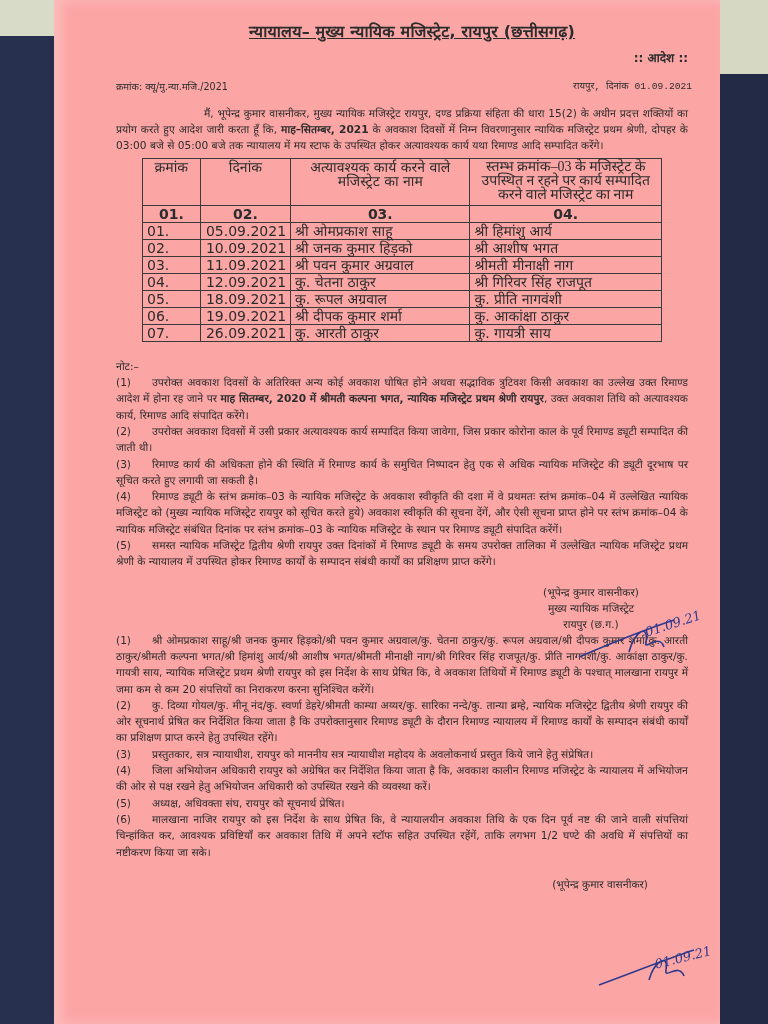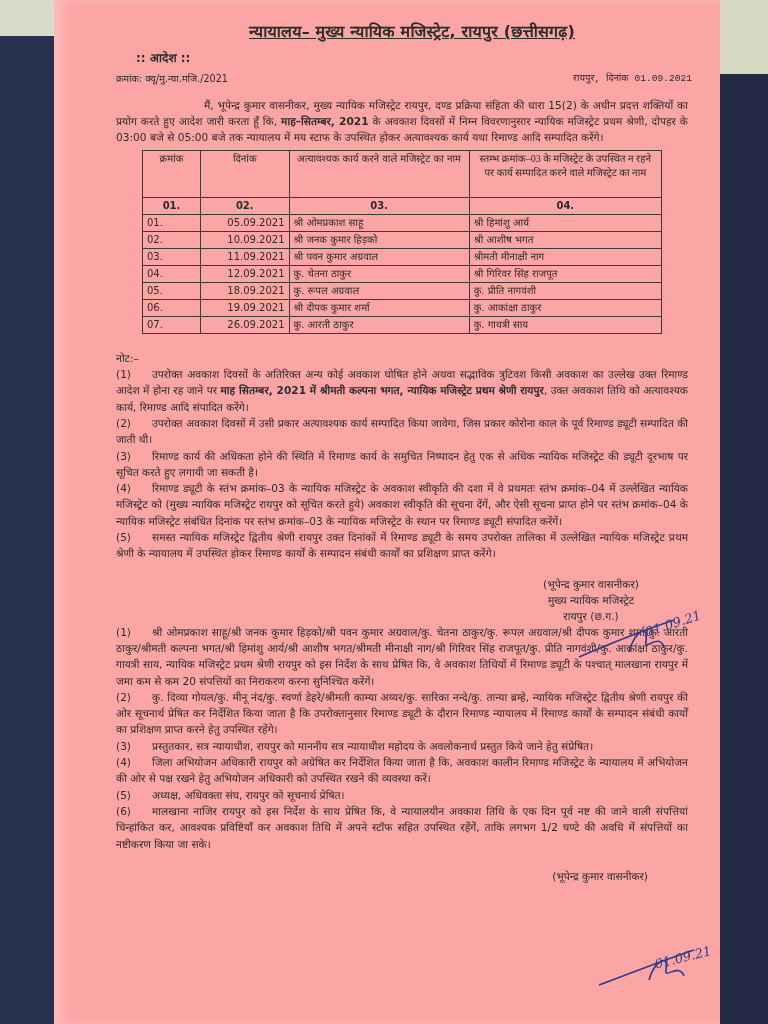--- a/index.html
+++ b/index.html
@@ -31,29 +31,29 @@
       color:#2c2c2c;
     }
     .page {
       position:absolute; left:62px; top:24px; width:572px;
       font-size:10.6px; line-height:16.3px;
     }
     .title {
       text-align:center; font-size:16px; font-weight:bold; text-decoration:underline;
       margin:0 0 10px 20px; letter-spacing:0.2px;
     }
-    .order-head { text-align:left; font-size:12px; font-weight:bold; margin-bottom:4px; margin-left:20px; }
+    .order-head { text-align:right; font-size:12px; font-weight:bold; margin-bottom:12px; margin-left:20px; }
     .ref-row { display:flex; justify-content:space-between; font-size:9.6px; margin-bottom:10px; }
     .ref-row span:last-child { margin-right:-4px;font-family:Liberation Mono, monospace; }
     .para { text-align:justify; margin:0; }
     .indent { text-indent:88px; }
     b { font-weight:bold; }
     table.duty {
       border-collapse:collapse; margin:4px 0 2px 26px; width:520px;
-      font-size:10px; line-height:14px;
+      font-size:14px; line-height:14px;
     }
     table.duty td, table.duty th {
       border:1px solid #3a3a3a; padding:1px 4px; vertical-align:top; font-weight:normal;
     }
     table.duty th { text-align:center; height:44px; }
     table.duty tr.num td { text-align:center; font-weight:bold; }
     .c1 { width:48px; } .c2 { width:78px; text-align:right; } .c3 { width:168px; } .c4 { width:180px;font-family:Liberation Serif, serif; }
     .note-label { margin-top:16px; }
     .item { text-align:justify; margin:0; }
     .item .n { display:inline-block; width:36px; }
@@ -138,21 +138,21 @@
         <tr>
             <td>07.</td>
             <td class="c2">26.09.2021</td>
             <td>कु. आरती ठाकुर</td>
             <td>कु. गायत्री साय</td>
           </tr>
       </tbody>
     </table>
 
     <div class="note-label">नोट:–</div>
-    <p class="item"><span class="n">(1)</span><span>उपरोक्त अवकाश दिवसों के अतिरिक्त अन्य कोई अवकाश घोषित होने अथवा सद्भाविक त्रुटिवश किसी अवकाश का उल्लेख उक्त रिमाण्ड आदेश में होना रह जाने पर </span><b>माह सितम्बर, 2021 में श्रीमती कल्पना भगत, न्यायिक मजिस्ट्रेट प्रथम श्रेणी रायपुर</b><span>, उक्त अवकाश तिथि को अत्यावश्यक कार्य, रिमाण्ड आदि संपादित करेंगे।</span></p>
+    <p class="item"><span class="n">(1)</span><span>उपरोक्त अवकाश दिवसों के अतिरिक्त अन्य कोई अवकाश घोषित होने अथवा सद्भाविक त्रुटिवश किसी अवकाश का उल्लेख उक्त रिमाण्ड आदेश में होना रह जाने पर </span><b>माह सितम्बर, 2020 में श्रीमती कल्पना भगत, न्यायिक मजिस्ट्रेट प्रथम श्रेणी रायपुर</b><span>, उक्त अवकाश तिथि को अत्यावश्यक कार्य, रिमाण्ड आदि संपादित करेंगे।</span></p>
     <p class="item"><span class="n">(2)</span><span>उपरोक्त अवकाश दिवसों में उसी प्रकार अत्यावश्यक कार्य सम्पादित किया जावेगा, जिस प्रकार कोरोना काल के पूर्व रिमाण्ड ड्यूटी सम्पादित की जाती थी।</span></p>
     <p class="item"><span class="n">(3)</span><span>रिमाण्ड कार्य की अधिकता होने की स्थिति में रिमाण्ड कार्य के समुचित निष्पादन हेतु एक से अधिक न्यायिक मजिस्ट्रेट की ड्यूटी दूरभाष पर सूचित करते हुए लगायी जा सकती है।</span></p>
     <p class="item"><span class="n">(4)</span><span>रिमाण्ड ड्यूटी के स्तंभ क्रमांक–03 के न्यायिक मजिस्ट्रेट के अवकाश स्वीकृति की दशा में वे प्रथमतः स्तंभ क्रमांक–04 में उल्लेखित न्यायिक मजिस्ट्रेट को (मुख्य न्यायिक मजिस्ट्रेट रायपुर को सूचित करते हुये) अवकाश स्वीकृति की सूचना देंगें, और ऐसी सूचना प्राप्त होने पर स्तंभ क्रमांक–04 के न्यायिक मजिस्ट्रेट संबंधित दिनांक पर स्तंभ क्रमांक–03 के न्यायिक मजिस्ट्रेट के स्थान पर रिमाण्ड ड्यूटी संपादित करेंगें।</span></p>
     <p class="item"><span class="n">(5)</span><span>समस्त न्यायिक मजिस्ट्रेट द्वितीय श्रेणी रायपुर उक्त दिनांकों में रिमाण्ड ड्यूटी के समय उपरोक्त तालिका में उल्लेखित न्यायिक मजिस्ट्रेट प्रथम श्रेणी के न्यायालय में उपस्थित होकर रिमाण्ड कार्यों के सम्पादन संबंधी कार्यों का प्रशिक्षण प्राप्त करेंगे।</span></p>
 
     <div class="sig-block">
       <div>(भूपेन्द्र कुमार वासनीकर)</div>
       <div>मुख्य न्यायिक मजिस्ट्रेट</div>
       <div>रायपुर (छ.ग.)</div>
     </div>

